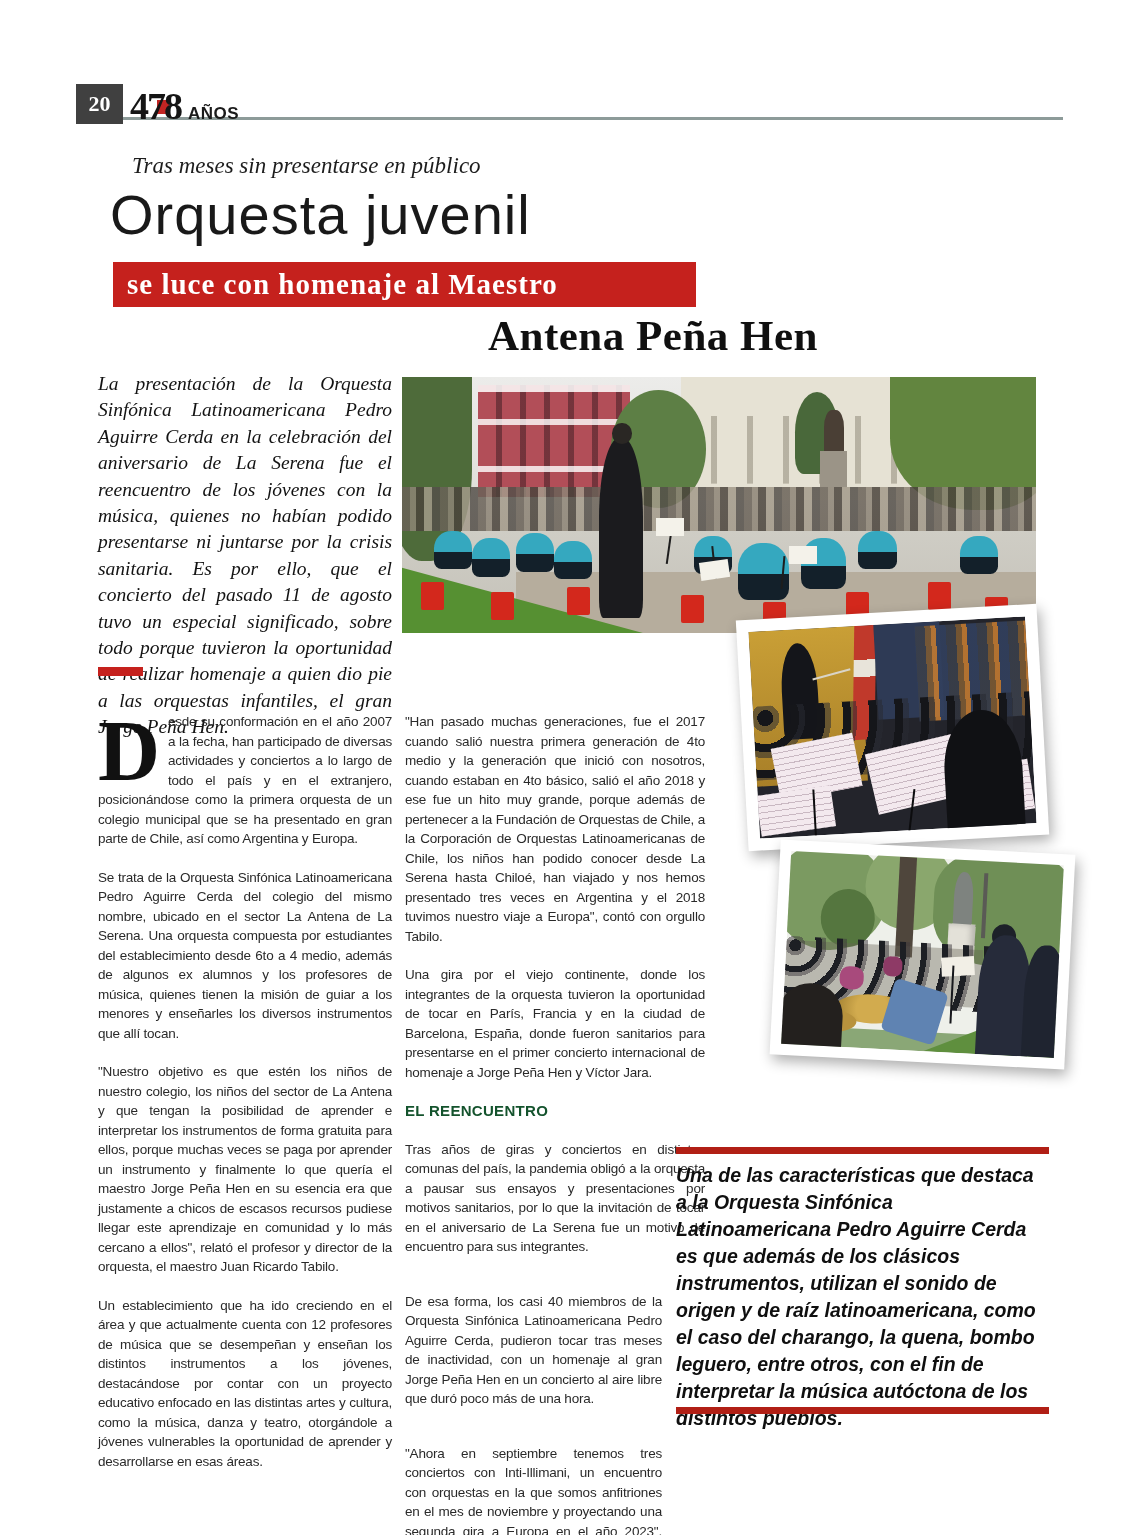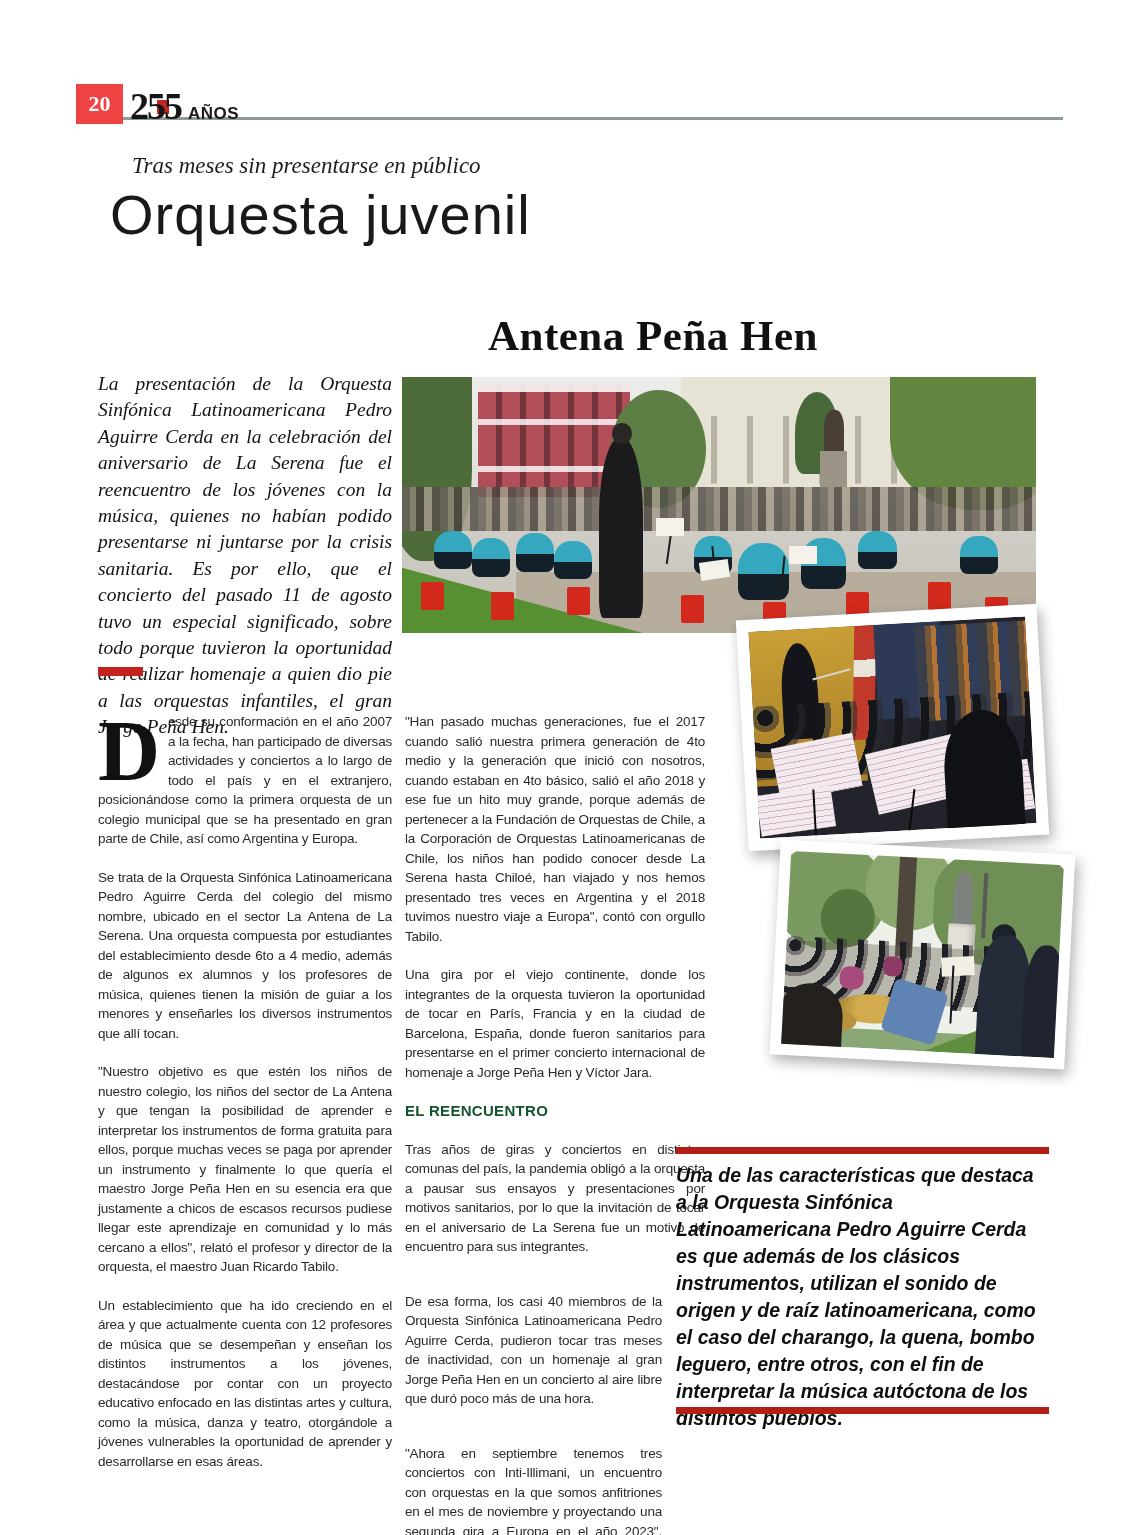--- a/index.html
+++ b/index.html
@@ -1,21 +1,21 @@
 <!DOCTYPE html>
 <html lang="es"><head>
 <meta charset="utf-8">
 <style>
   html,body{margin:0;padding:0;background:#f2f2f2;}
   .page{position:relative;width:1142px;height:1535px;background:#ffffff;margin:0 auto;overflow:hidden;
         font-family:"Liberation Sans",sans-serif;}
   .abs{position:absolute;}
 
   
-  .pagenum-box{left:76px;top:84px;width:47px;height:40px;background:#ef4444;color:#fff;
+  .pagenum-box{left:76px;top:84px;width:47px;height:40px;background:#404040;color:#fff;
     font-family:"Liberation Serif",serif;font-weight:bold;font-size:22px;display:flex;
     align-items:center;justify-content:center;z-index:3;}
   .grey-rule{left:122px;top:117px;width:941px;height:3px;background:#8d9b99;z-index:1;}
   .masthead{left:130px;top:84px;z-index:2;display:flex;align-items:baseline;}
   .masthead-number{position:relative;font-family:"Liberation Serif",serif;font-weight:900;
     font-size:38px;letter-spacing:-2px;color:#151515;z-index:2;}
   .masthead-red{position:absolute;left:27px;top:16px;width:12px;height:14px;background:#c32523;z-index:-1;}
   .masthead-label{font-weight:bold;font-size:17px;letter-spacing:.5px;color:#1a1a1a;margin-left:7px;}
 
   
@@ -134,27 +134,28 @@
 <body>
 
 <div class="page">
 
   <div class="abs pagenum-box">
     <span>20</span>
   </div>
   <div class="abs grey-rule"></div>
   <div class="abs masthead">
     <span class="masthead-number">
-      <i class="masthead-red abs"></i><b>255</b>
+      <i class="masthead-red abs"></i><b>478</b>
     </span>
     <span class="masthead-label">AÑOS</span>
   </div>
 
   <div class="abs kicker">Tras meses sin presentarse en público</div>
   <div class="abs headline">Orquesta juvenil</div>
+  <div class="abs banner">se luce con homenaje al Maestro</div>
   <div class="abs headline-name">Antena Peña Hen</div>
 
   <div class="abs lead">La presentación de la Orquesta Sinfónica Latinoamericana Pedro Aguirre Cerda en la celebración del aniversario de La Serena fue el reencuentro de los jóvenes con la música, quienes no habían podido presentarse ni juntarse por la crisis sanitaria. Es por ello, que el concierto del pasado 11 de agosto tuvo un especial significado, sobre todo porque tuvieron la oportunidad de realizar homenaje a quien dio pie a las orquestas infantiles, el gran Jorge Peña Hen.</div>
   <div class="abs lead-dash"></div>
 
   <div class="abs main-photo">
     <span class="mp-tree-left"></span>
     <span class="mp-pink-building"></span>
     <span class="mp-white-building"></span>
     <span class="mp-tree-mid"></span>

